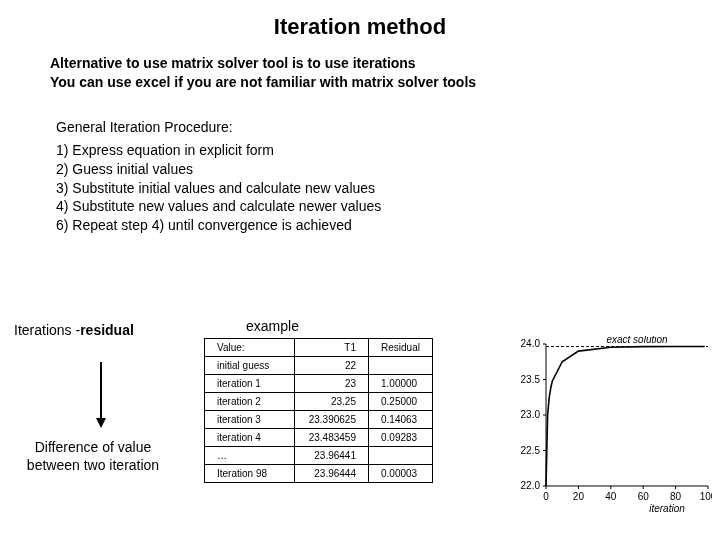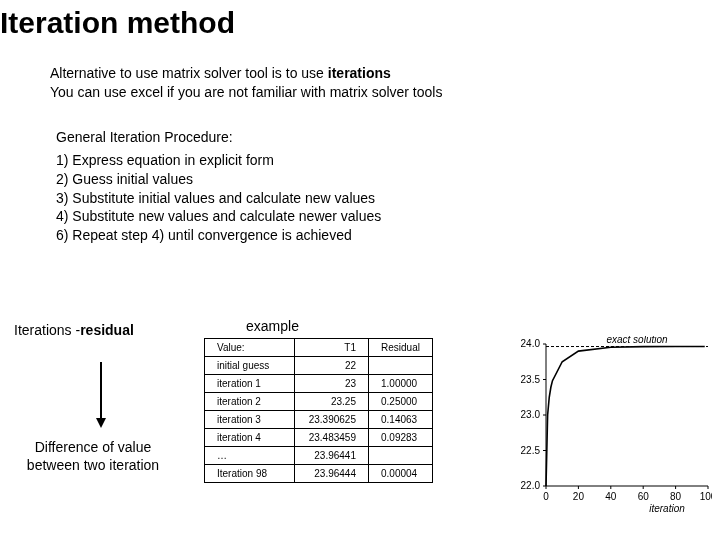--- a/index.html
+++ b/index.html
@@ -7,29 +7,30 @@
     margin: 0;
     width: 720px;
     height: 540px;
     background: #fff;
     font-family: Arial, Helvetica, sans-serif;
     color: #000;
     position: relative;
     overflow: hidden;
   }
   .title {
-    font-size: 30px;
+    font-size: 22px;
     font-weight: bold;
-    text-align: left;
-    margin-top: 6px;
+    text-align: center;
+    margin-top: 14px;
   }
   .intro {
     font-size: 14px;
-    margin: 24px 0 0 50px;
+    margin: 14px 0 0 50px;
     line-height: 1.35;
+    font-weight: bold;
   }
   .section-head {
     font-size: 14px;
     margin: 27px 0 6px 56px;
   }
   .steps {
     font-size: 14px;
     margin: 0 0 0 56px;
     line-height: 1.35;
   }
@@ -164,21 +165,21 @@
         <td class="c-res">0.09283</td>
       </tr>
   <tr>
         <td class="c-label">…</td>
         <td class="c-t1">23.96441</td>
         <td class="c-res"></td>
       </tr>
   <tr>
         <td class="c-label">Iteration 98</td>
         <td class="c-t1">23.96444</td>
-        <td class="c-res">0.00004</td>
+        <td class="c-res">0.00003</td>
       </tr>
 </tbody>
   </table>
 
 <div class="chart">
   <svg viewBox="0 0 200 180">
       <line x1="31" y1="150" x2="34" y2="150" stroke="#000" stroke-width="1"></line>
       <text x="28" y="153" text-anchor="end">22.0</text>
       <line x1="34" y1="150" x2="37" y2="150" stroke="#000" stroke-width="0"></line>
       <line x1="31" y1="114.5" x2="34" y2="114.5" stroke="#000" stroke-width="1"></line>

